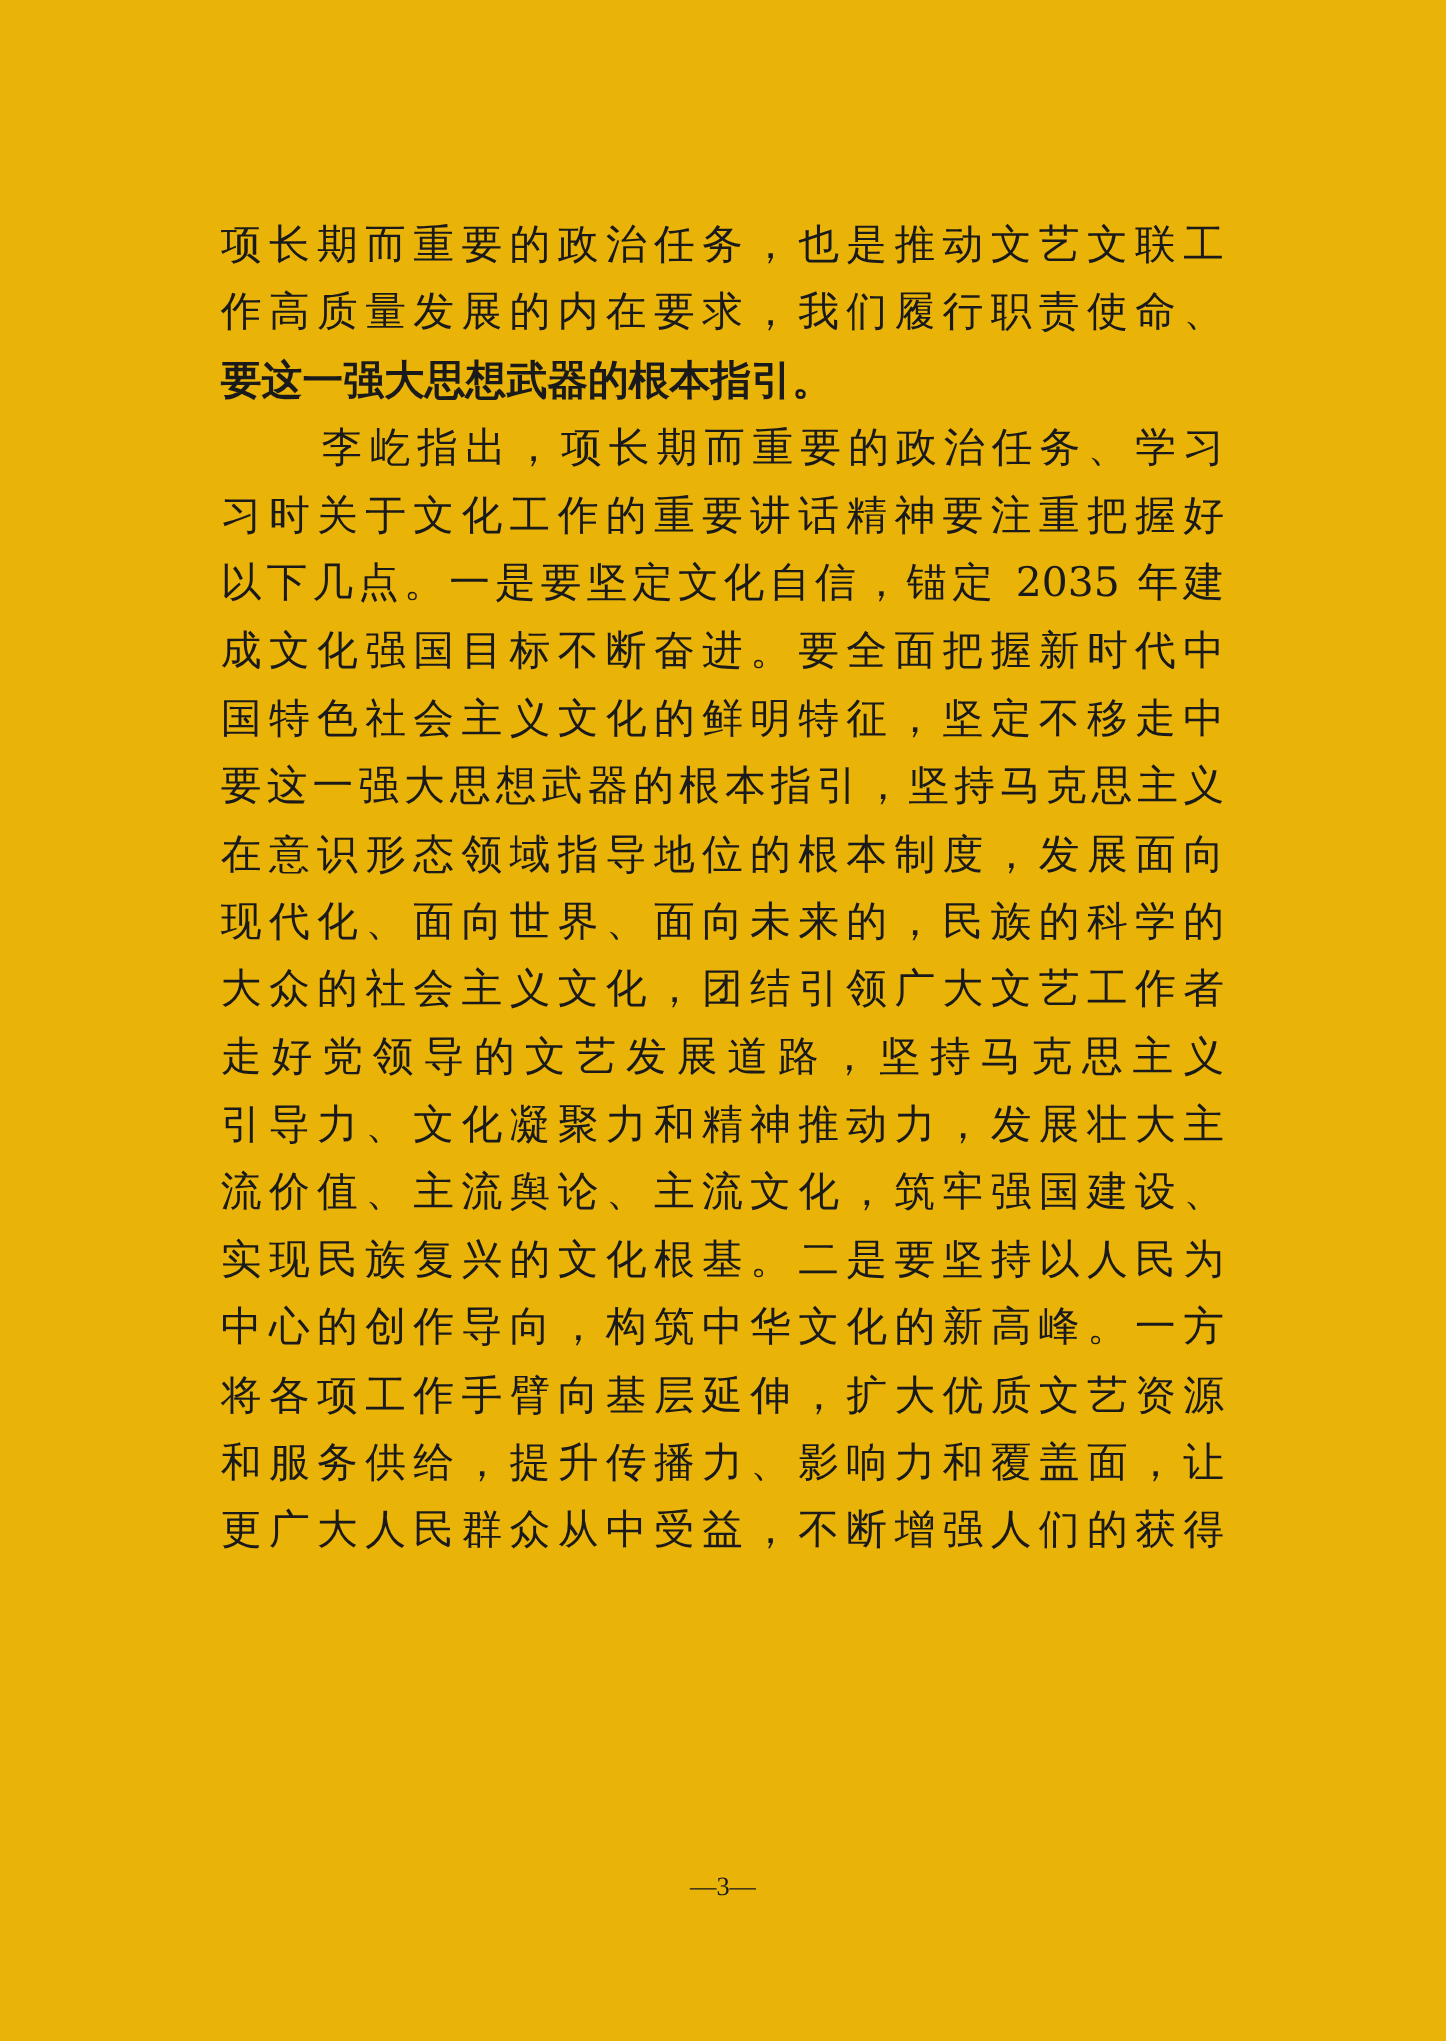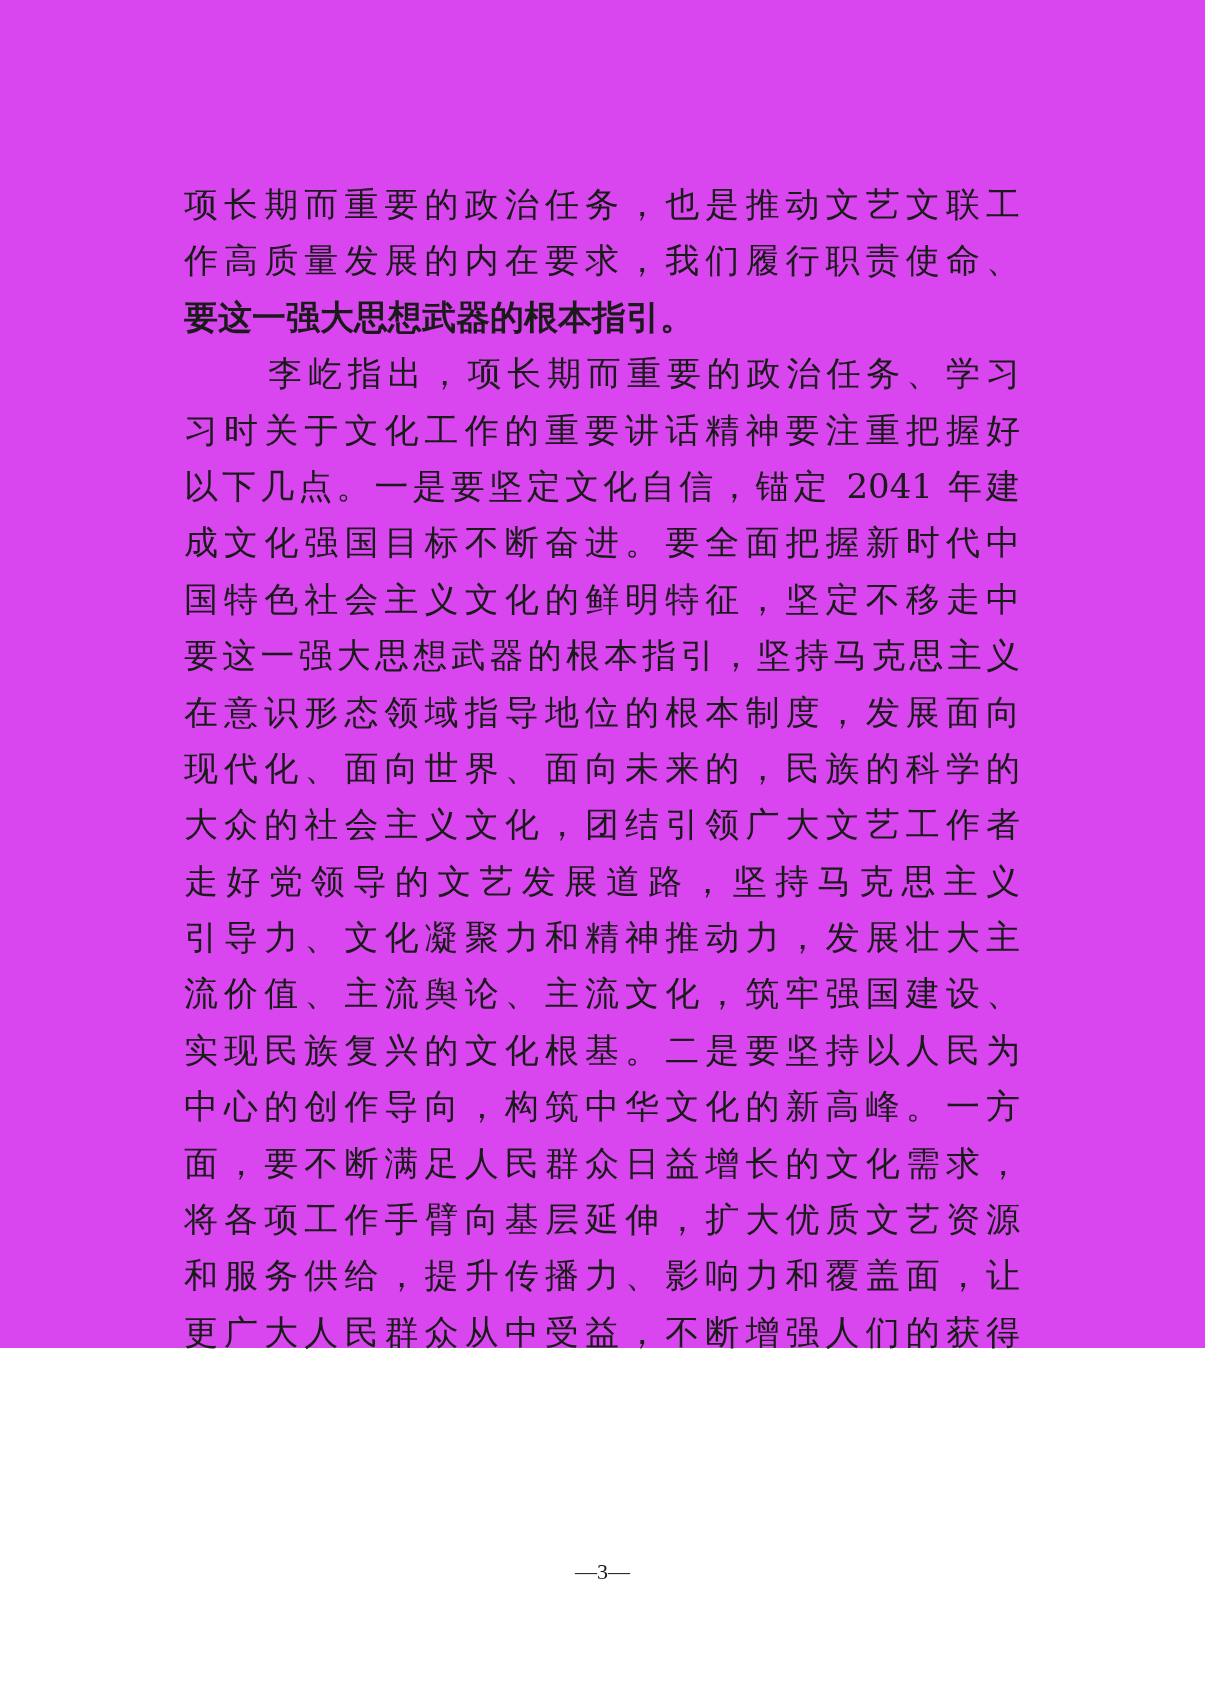--- a/index.html
+++ b/index.html
@@ -13,22 +13,22 @@
       position: relative;
       overflow: hidden;
       font-family: "DejaVu Serif", "Liberation Serif", serif;
       color: #1a1a1a;
     }
     .page {
       position: absolute;
       left: 0;
       top: 0;
       width: 1205px;
-      height: 1348px;
-      background: #d946ef;
+      height: 1701px;
+      background: #eab308;
     }
     .body-text {
       position: absolute;
       left: 184px;
       top: 176px;
       width: 836px;
     }
     .line {
       display: block;
       height: 56.4px;
@@ -67,33 +67,32 @@
 
     <div>
       <span class="line">项长期而重要的政治任务，也是推动文艺文联工</span>
       <span class="line">作高质量发展的内在要求，我们履行职责使命、</span>
       <span class="line last">要这一强大思想武器的根本指引。</span>
     </div>
 
     <div>
       <span class="line indent">李屹指出，项长期而重要的政治任务、学习</span>
       <span class="line">习时关于文化工作的重要讲话精神要注重把握好</span>
-      <span class="line">以下几点。一是要坚定文化自信，锚定 2041 年建</span>
+      <span class="line">以下几点。一是要坚定文化自信，锚定 2035 年建</span>
       <span class="line">成文化强国目标不断奋进。要全面把握新时代中</span>
       <span class="line">国特色社会主义文化的鲜明特征，坚定不移走中</span>
       <span class="line">要这一强大思想武器的根本指引，坚持马克思主义</span>
       <span class="line">在意识形态领域指导地位的根本制度，发展面向</span>
       <span class="line">现代化、面向世界、面向未来的，民族的科学的</span>
       <span class="line">大众的社会主义文化，团结引领广大文艺工作者</span>
       <span class="line">走好党领导的文艺发展道路，坚持马克思主义</span>
       <span class="line">引导力、文化凝聚力和精神推动力，发展壮大主</span>
       <span class="line">流价值、主流舆论、主流文化，筑牢强国建设、</span>
       <span class="line">实现民族复兴的文化根基。二是要坚持以人民为</span>
       <span class="line">中心的创作导向，构筑中华文化的新高峰。一方</span>
-      <span class="line">面，要不断满足人民群众日益增长的文化需求，</span>
       <span class="line">将各项工作手臂向基层延伸，扩大优质文艺资源</span>
       <span class="line">和服务供给，提升传播力、影响力和覆盖面，让</span>
       <span class="line">更广大人民群众从中受益，不断增强人们的获得</span>
       <span class="line"></span>
     </div>
   </div>
 
   <div class="page-number">—3—</div>
 </div>
 

